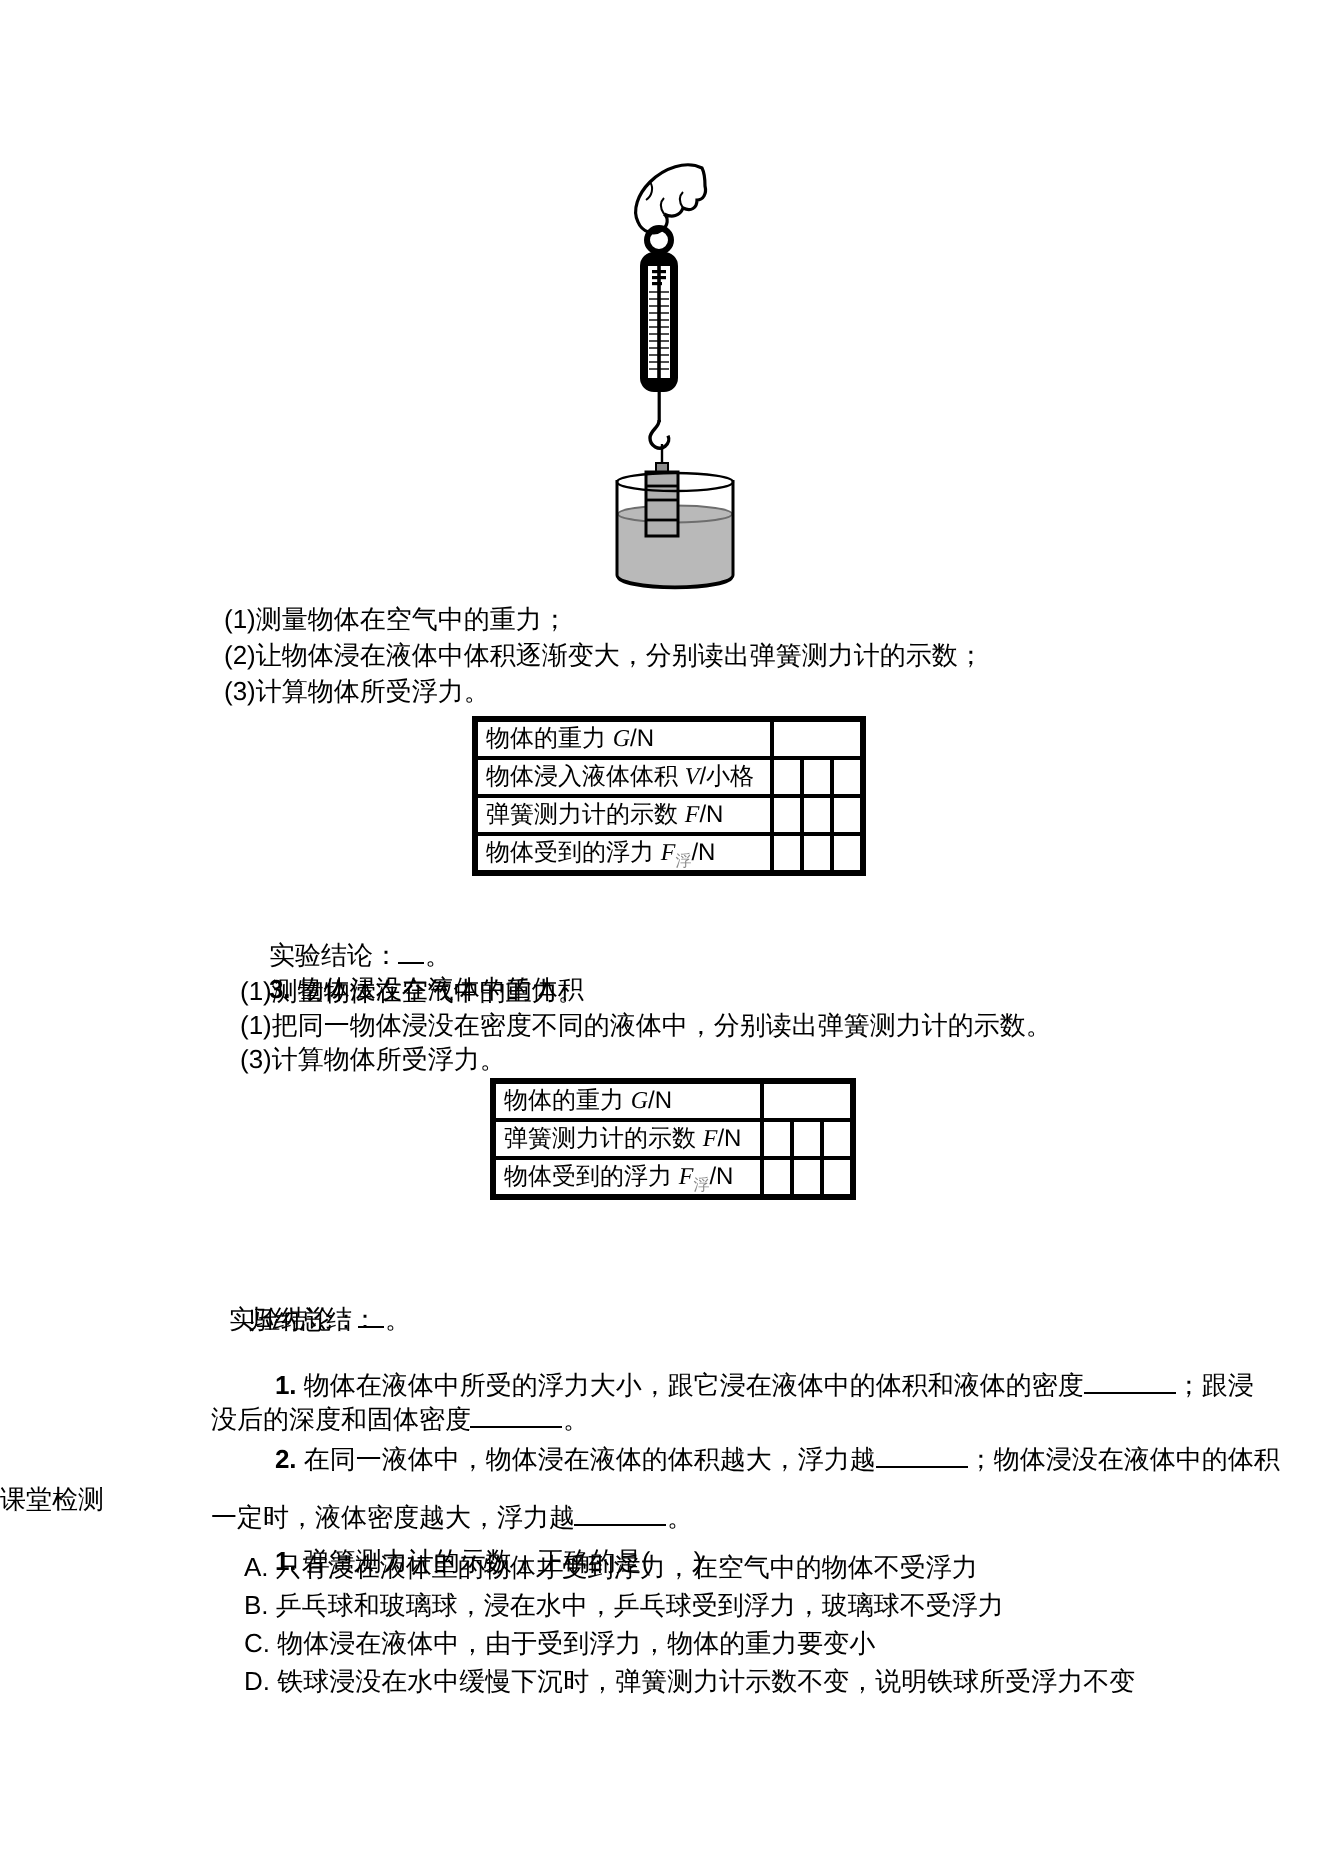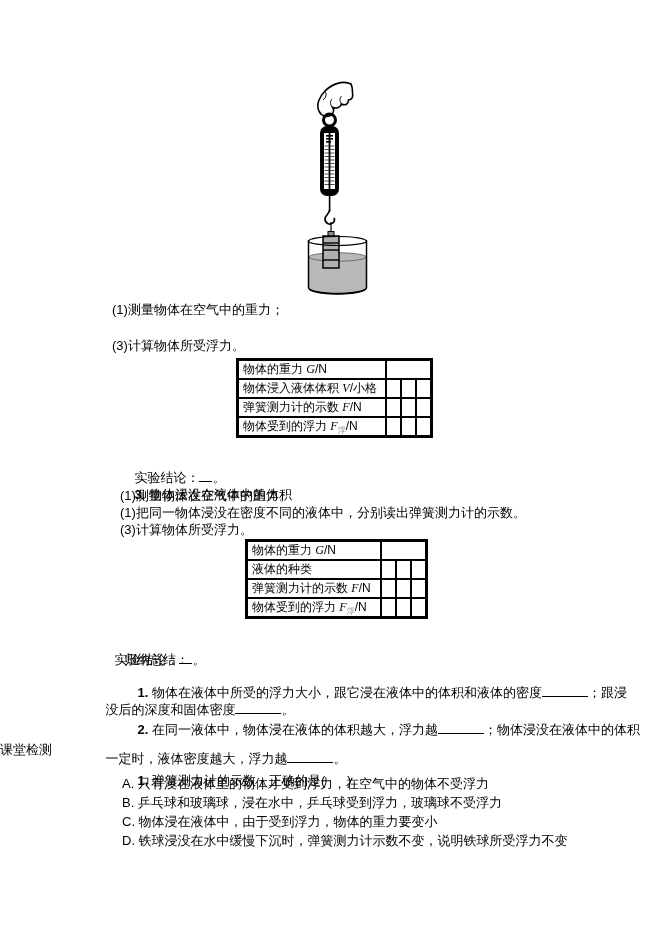--- a/index.html
+++ b/index.html
@@ -78,20 +78,21 @@
       <line x1="27" y1="163" x2="43" y2="163" stroke="#000" stroke-width="1.4"></line>
       <line x1="27" y1="170" x2="43" y2="170" stroke="#000" stroke-width="1.4"></line>
       <line x1="27" y1="180" x2="43" y2="180" stroke="#000" stroke-width="1.4"></line>
     </g>
 
     <path d="M12.5 160 L12.5 207.5 A29 6 0 0 0 70.5 207.5 L70.5 160" fill="none" stroke="#000" stroke-width="1.5"></path>
     <ellipse cx="41.5" cy="161" rx="29" ry="4.5" fill="none" stroke="#000" stroke-width="1.2"></ellipse>
   </svg>
 
   <div class="line" style="left:112px;top:302px">(1)测量物体在空气中的重力；</div>
+  <div class="line" style="left:112px;top:320px">(2)让物体浸在液体中体积逐渐变大，分别读出弹簧测力计的示数；</div>
   <div class="line" style="left:112px;top:338px">(3)计算物体所受浮力。</div>
 
   <table class="dtable" id="t1" style="left:236px;top:358px">
     <tbody>
         <tr>
       <td class="lab"><span>物体的重力 </span><span class="sym">G</span><span>/N</span></td>
       <td class="c" colspan="3"></td>
     </tr>
     <tr>
       <td class="lab"><span>物体浸入液体体积 </span><span class="sym">V</span><span>/小格</span></td>
@@ -123,26 +124,20 @@
   </div>
   <div class="line" style="left:120px;top:488px">(1)测量物体在空气中的重力。</div>
   <div class="line" style="left:120px;top:505px">(1)把同一物体浸没在密度不同的液体中，分别读出弹簧测力计的示数。</div>
   <div class="line" style="left:120px;top:522px">(3)计算物体所受浮力。</div>
 
   <table class="dtable" id="t2" style="left:245px;top:539px">
     <tbody>
         <tr>
       <td class="lab"><span>物体的重力 </span><span class="sym">G</span><span>/N</span></td>
       <td class="c" colspan="3"></td>
-    </tr>
-    <tr>
-      <td class="lab"><span>液体的种类</span><span class="sym"></span><span></span></td>
-      <td class="c"></td>
-          <td class="c"></td>
-          <td class="c"></td>
     </tr>
     <tr>
       <td class="lab"><span>弹簧测力计的示数 </span><span class="sym">F</span><span>/N</span></td>
       <td class="c"></td>
           <td class="c"></td>
           <td class="c"></td>
     </tr>
     <tr>
       <td class="lab"><span>物体受到的浮力 </span><span class="sym">F</span><span class="subchar">浮</span><span>/N</span></td>
       <td class="c"></td>

